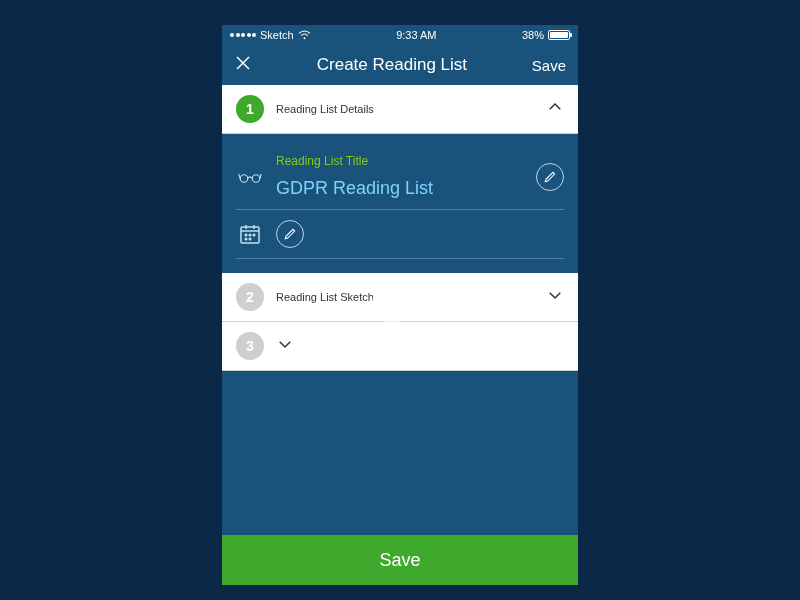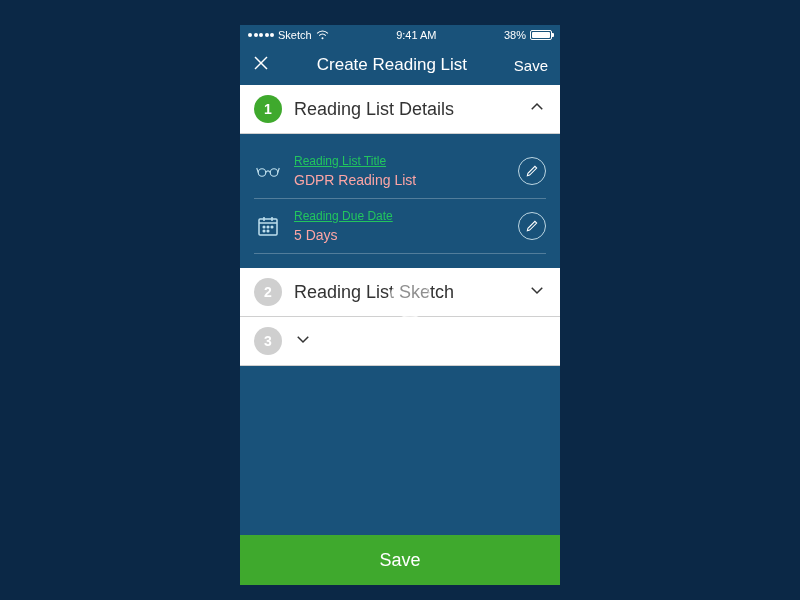--- a/index.html
+++ b/index.html
@@ -7,21 +7,21 @@
     width: 800px;
     height: 600px;
     background: #0b2846;
     display: flex;
     align-items: center;
     justify-content: center;
     font-family: -apple-system, "Helvetica Neue", Arial, sans-serif;
     overflow: hidden;
   }
   .phone {
-    width: 320px;
+    width: 356px;
     height: 560px;
     background: #19527a;
     position: relative;
     display: flex;
     flex-direction: column;
     margin-top: 10px;
   }
   
   .status-bar {
     height: 20px;
@@ -67,43 +67,43 @@
     gap:12px;
   }
   .step.pending{ color:#444; }
   .step .badge{
     width:28px; height:28px; border-radius:50%;
     display:flex; align-items:center; justify-content:center;
     color:#fff; font-size:14px; font-weight:600;
   }
   .badge.green{ background:#3fa92d; }
   .badge.grey{ background:#cfcfcf; color:#fff; }
-  .step-label{ flex:1; font-size:18px; color:#333; }
+  .step-label{ flex:1; font-size:11px; color:#333; }
   .chev svg{ width:18px; height:18px; stroke:#333; stroke-width:2; fill:none; }
   
   .details-area{
     background:#19527a;
     padding: 10px 14px 14px 14px;
   }
   .detail-row{
     display:flex;
     align-items:center;
     gap:12px;
     padding:10px 0;
     border-bottom:1px solid rgba(255,255,255,0.25);
     position:relative;
   }
   .detail-row:last-of-type{ border-bottom:1px solid rgba(255,255,255,0.25);}
   .detail-icon{
     width:28px; display:flex; justify-content:center;
   }
   .detail-icon svg{ width:24px; height:24px; stroke:#bfe0ee; fill:none; stroke-width:1.5;}
   .detail-text{ flex:1; }
-  .detail-label{ font-size:12px; color:#22c55e;text-decoration:underline; }
-  .detail-value{ font-size:14px; color:#fca5a5; margin-top:4px; }
+  .detail-label{ font-size:12px; color:#84cc16; }
+  .detail-value{ font-size:18px; color:#7dd3fc; margin-top:10px; }
   .edit-btn{
     width:28px; height:28px; border:1.5px solid #bcd6e2; border-radius:50%;
     display:flex; align-items:center; justify-content:center;
   }
   .edit-btn svg{ width:14px; height:14px; stroke:#fff; fill:none; stroke-width:1.8;}
   
   .filler{ flex:1; background:#19527a; }
   
   .save-big{
     height:50px;
@@ -139,21 +139,21 @@
           <span></span>
           <span></span>
       </div>
       <span>Sketch</span>
       <svg width="13" height="10" viewBox="0 0 24 18">
         <path d="M2 6 C8 0 16 0 22 6" stroke="#fff" stroke-width="2" fill="none"></path>
         <path d="M6 10 C10 6 14 6 18 10" stroke="#fff" stroke-width="2" fill="none"></path>
         <circle cx="12" cy="15" r="1.8" fill="#fff"></circle>
       </svg>
     </div>
-    <div>9:41 AM</div>
+    <div>9:33 AM</div>
     <div class="status-right">
       <span>38%</span>
       <div class="battery-icon">
         <div class="battery-fill"></div>
       </div>
     </div>
   </div>
 
   <div class="nav-header">
     <div class="close-x">
@@ -205,24 +205,20 @@
           <line x1="3" y1="9" x2="21" y2="9"></line>
           <line x1="8" y1="3" x2="8" y2="7"></line>
           <line x1="16" y1="3" x2="16" y2="7"></line>
           <circle cx="8" cy="13" r="0.8" fill="#bfe0ee"></circle>
           <circle cx="12" cy="13" r="0.8" fill="#bfe0ee"></circle>
           <circle cx="16" cy="13" r="0.8" fill="#bfe0ee"></circle>
           <circle cx="8" cy="17" r="0.8" fill="#bfe0ee"></circle>
           <circle cx="12" cy="17" r="0.8" fill="#bfe0ee"></circle>
         </svg>
       </div>
-      <div class="detail-text">
-        <div class="detail-label">Reading Due Date</div>
-        <div class="detail-value">5 Days</div>
-      </div>
       <div class="edit-btn">
         <svg viewBox="0 0 24 24">
             <path d="M4 20 L8 19 L20 7 L17 4 L5 16 Z"></path>
           </svg>
       </div>
     </div>
   </div>
 
   <div class="step pending" style="position:relative;">
     <div class="badge grey">2</div>

